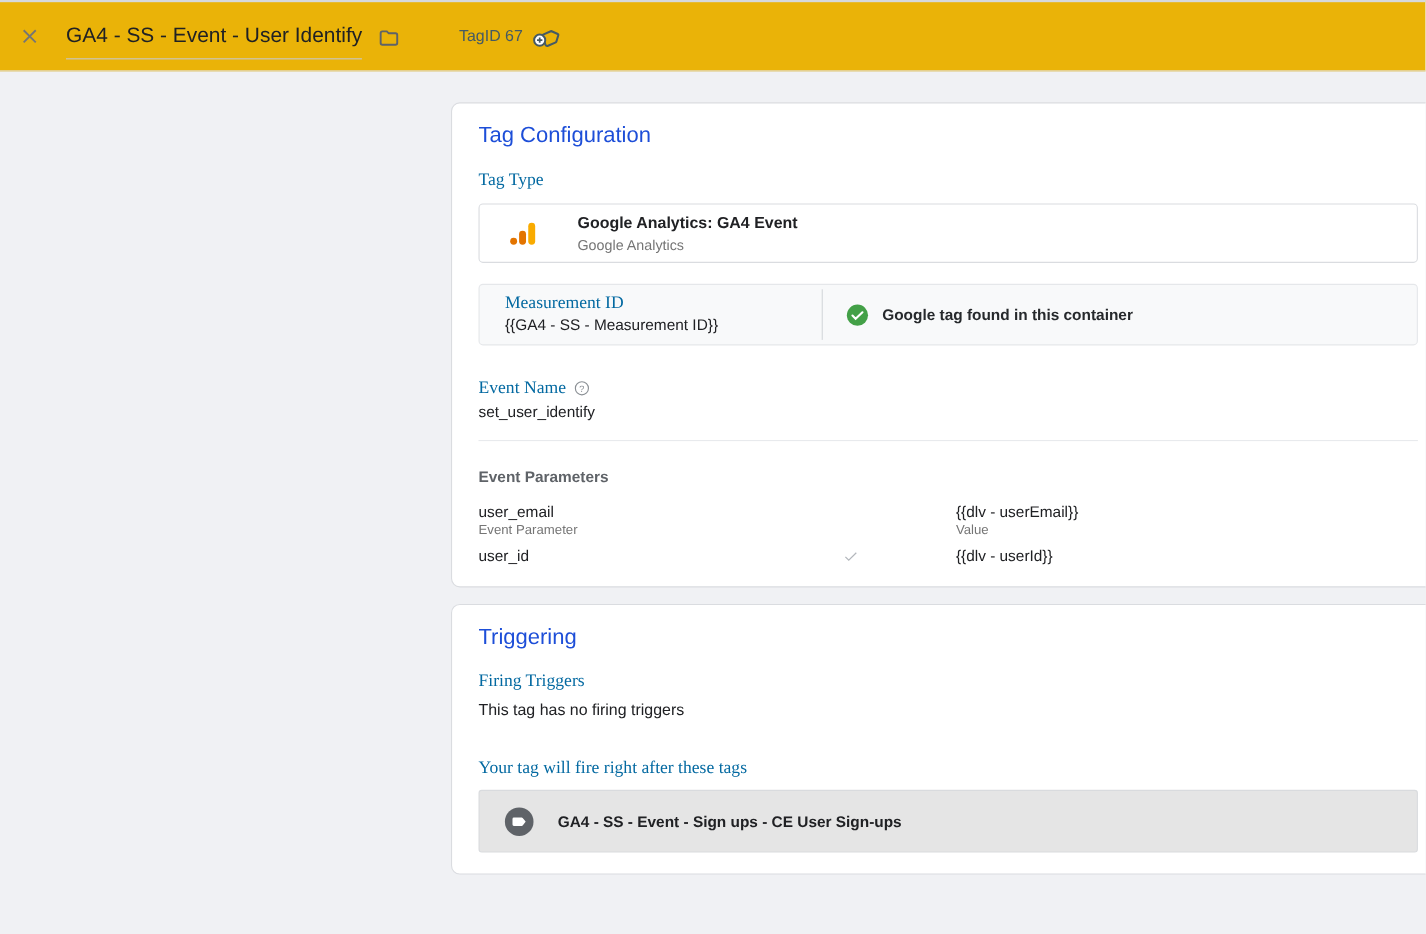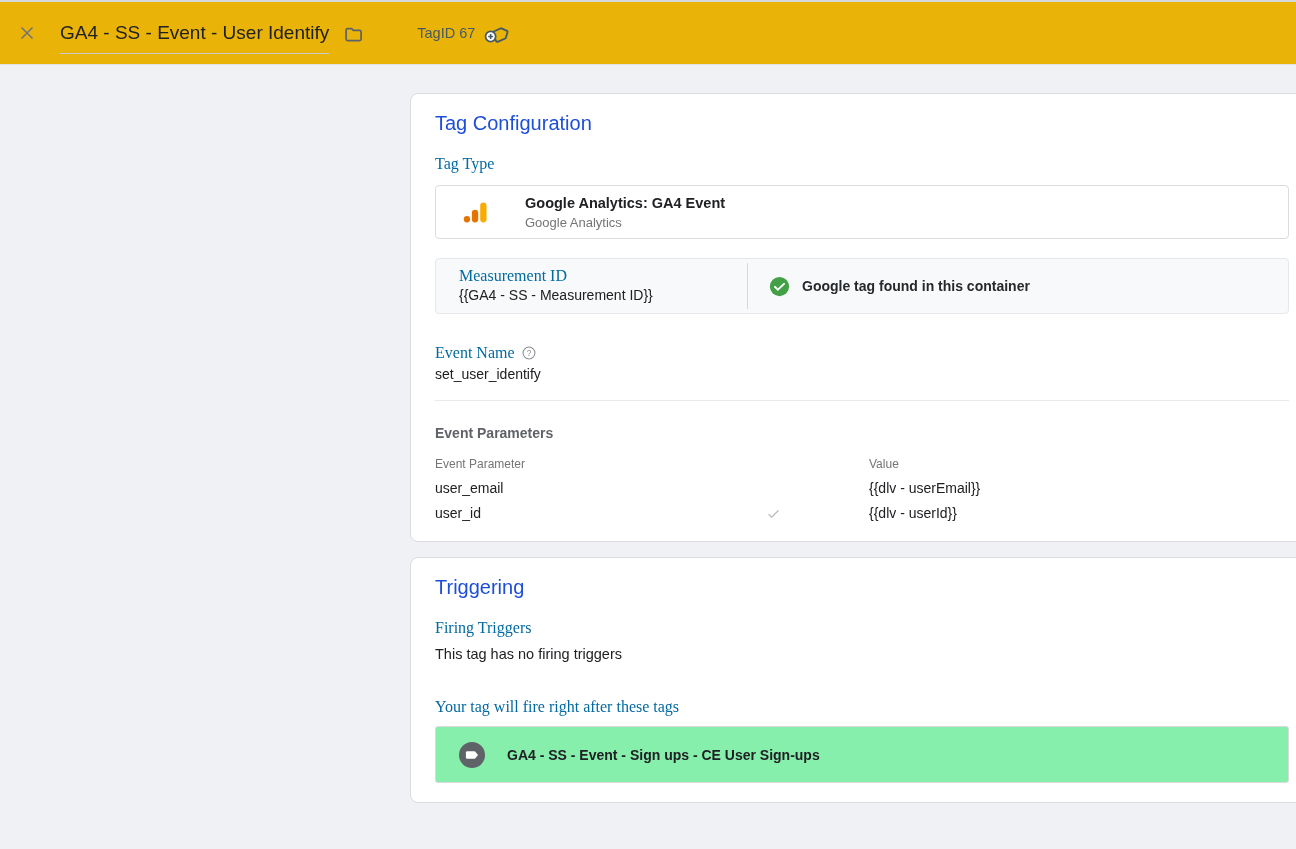--- a/index.html
+++ b/index.html
@@ -64,21 +64,21 @@
   .ep-row.r2{margin-top:8px;}
   .ep-col-param{width:330px;}
   .ep-col-check{width:104px;display:flex;align-items:center;}
   .ep-col-value{flex:1;}
   .ep-row.head .ep-col-param,.ep-row.head .ep-col-value{font-size:12px;color:#757575;}
   .ep-row.data{font-size:14px;color:#202124;line-height:17px;}
   
   .trig-text{font-size:14.5px;margin-top:11px;color:#202124;line-height:17px;}
   .seq-label{margin-top:37px;}
   .seq-box{
-    margin-top:12px;height:57px;background:#86efac;border:1px solid #d9dbde;border-radius:3px;
+    margin-top:12px;height:57px;background:#e5e5e5;border:1px solid #d9dbde;border-radius:3px;
     display:flex;align-items:center;padding-left:22px;box-sizing:border-box;cursor:pointer;
   }
   .seq-name{margin-left:21px;font-size:14px;font-weight:bold;color:#202124;}
 </style>
 </head>
 <body>
 
 <div class="topbar">
   <div class="close-btn">
     <span style="display:flex;">
@@ -158,29 +158,29 @@
         </span>
       </div>
       <div class="en-value">set_user_identify</div>
     </div>
 
     <hr class="divider">
 
     <div class="ep-title">Event Parameters</div>
 
     <div class="ep-table">
+      <div class="ep-row data r1">
+        <div class="ep-col-param">user_email</div>
+        <div class="ep-col-check"></div>
+        <div class="ep-col-value">{{dlv - userEmail}}</div>
+      </div>
       <div class="ep-row head">
         <div class="ep-col-param">Event Parameter</div>
         <div class="ep-col-check"></div>
         <div class="ep-col-value">Value</div>
-      </div>
-      <div class="ep-row data r1">
-        <div class="ep-col-param">user_email</div>
-        <div class="ep-col-check"></div>
-        <div class="ep-col-value">{{dlv - userEmail}}</div>
       </div>
       <div class="ep-row data r2">
         <div class="ep-col-param">user_id</div>
         <div class="ep-col-check">
           <span style="display:flex;">
             <svg width="17" height="17" viewBox="0 0 24 24">
                 <path d="M5 13 l4.3 4.3 L19 7.8" stroke="#b3b7bc" stroke-width="1.6" fill="none"></path>
               </svg>
           </span>
         </div>

